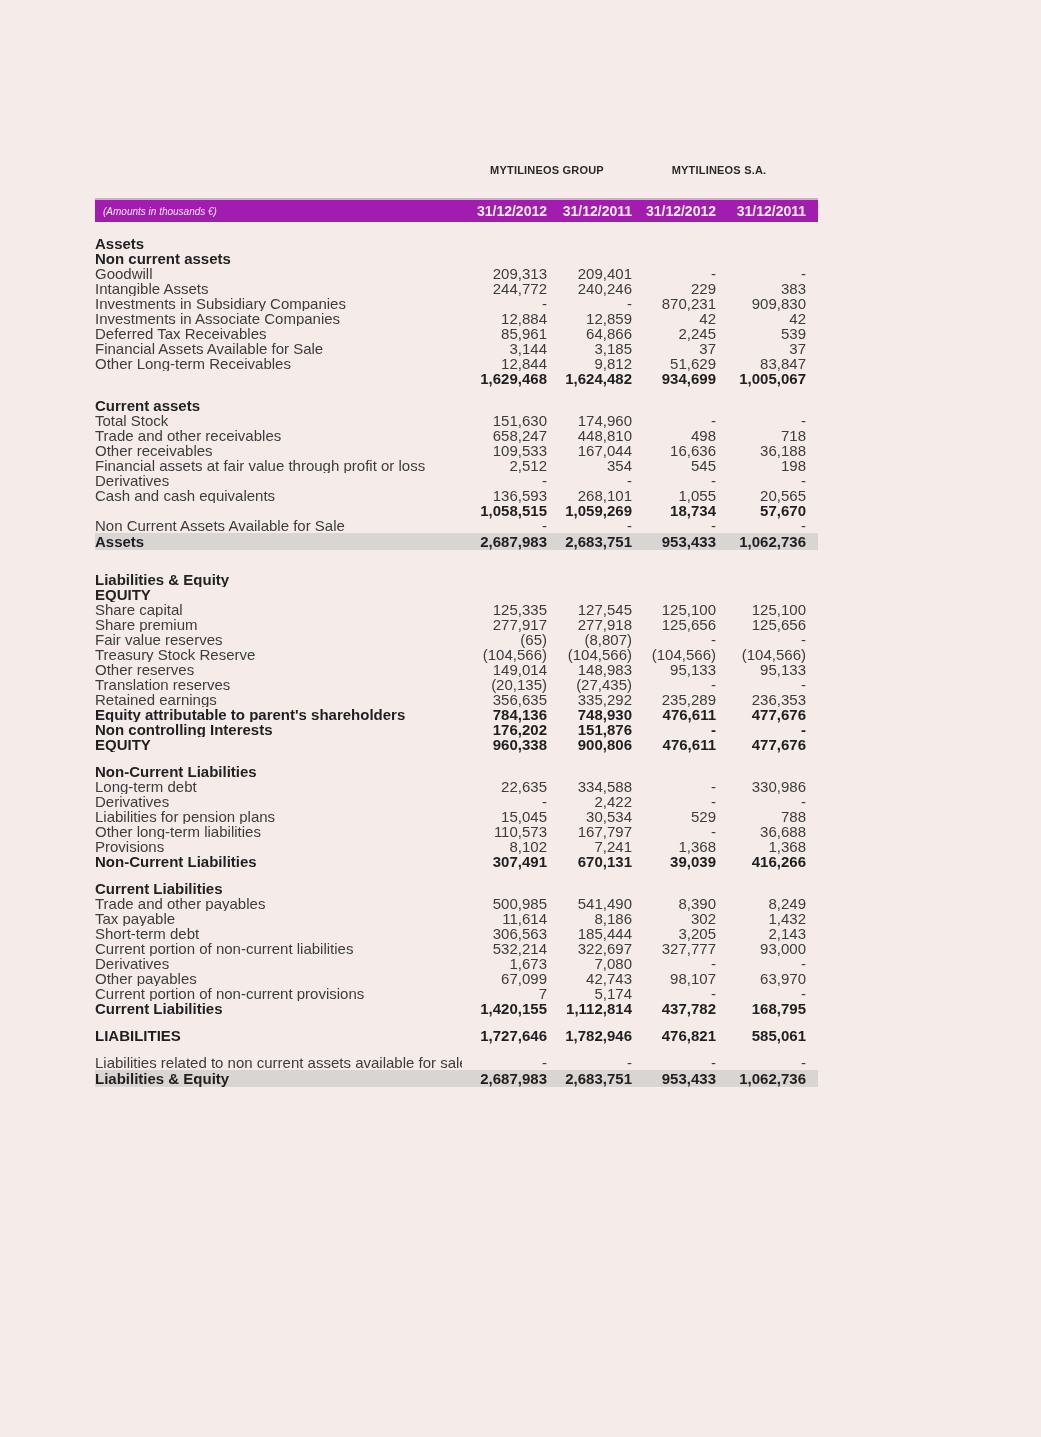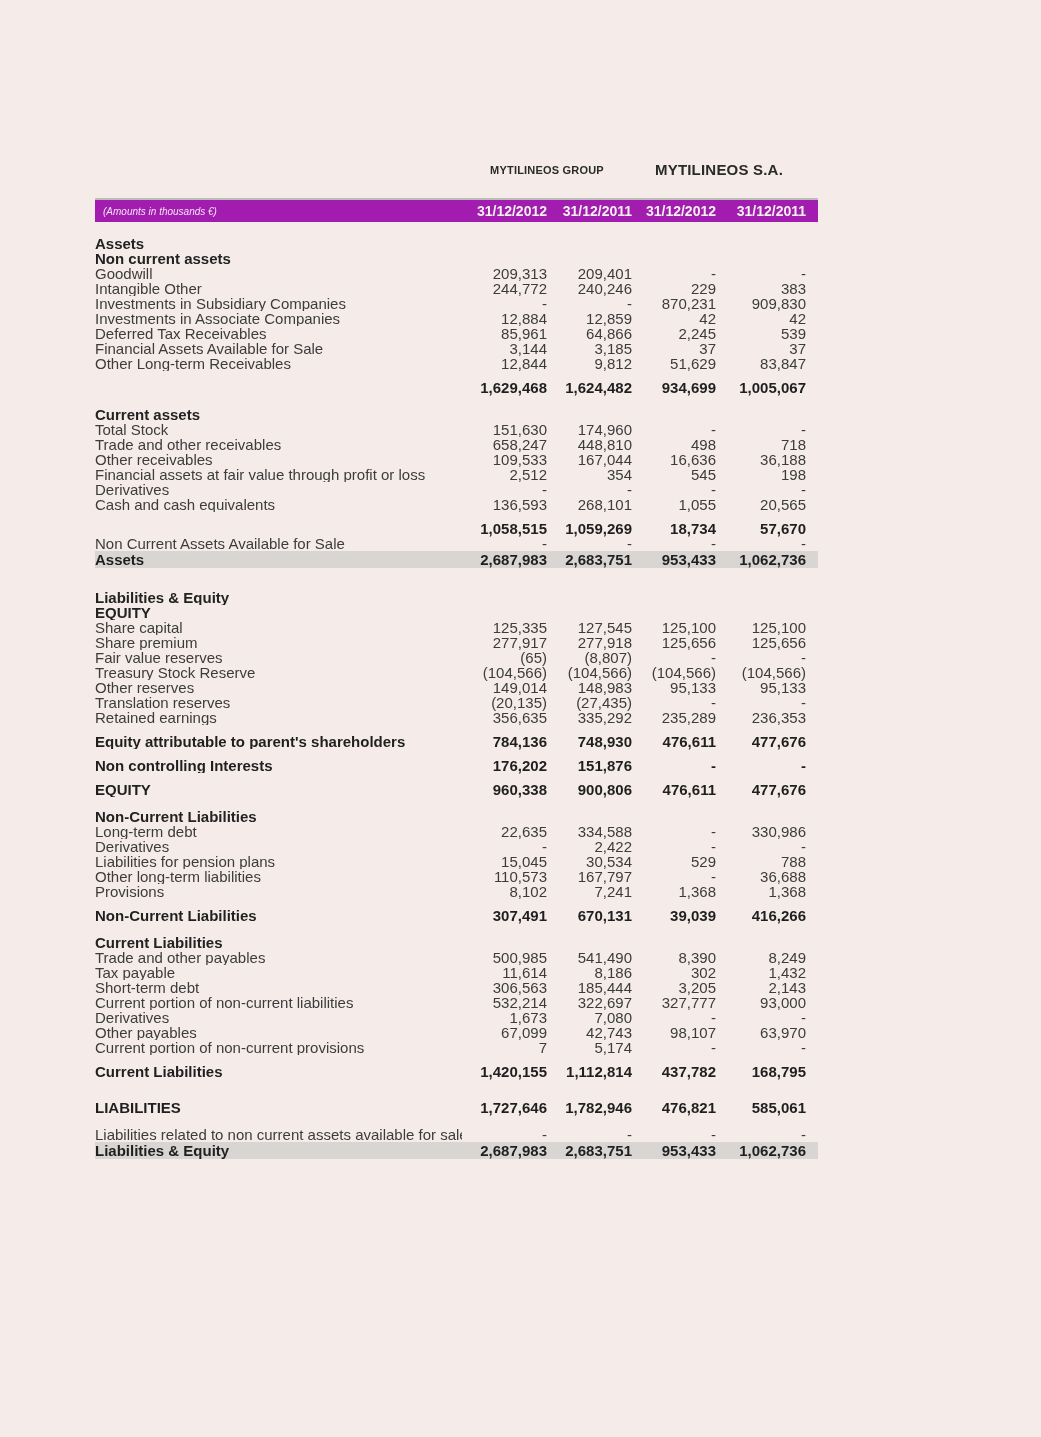--- a/index.html
+++ b/index.html
@@ -10,21 +10,21 @@
     color:#3c3c3c;
     -webkit-font-smoothing:antialiased;
   }
   .page{position:relative;width:852px;height:1437px;overflow:hidden;}
   .sheet{position:absolute;left:95px;top:162px;width:723px;}
 
   
   .entity-header{display:flex;height:16px;line-height:16px;padding-right:12px;}
   .entity-header .spacer-lbl{width:367px;}
   .entity-header .grp{width:170px;text-align:center;font-weight:bold;font-size:11px;color:#2a2a2a;letter-spacing:.2px;}
-  .entity-header .cmp{width:174px;text-align:center;font-weight:bold;font-size:15px;color:#2a2a2a;letter-spacing:.2px;}
+  .entity-header .cmp{width:174px;text-align:center;font-weight:bold;font-size:11px;color:#2a2a2a;letter-spacing:.2px;}
 
   
   .bar{
     display:flex;align-items:center;
     margin-top:20px;height:24px;
     background:#a21caf;
     border-top:2px solid #b9beb6;
     padding-right:12px;box-sizing:border-box;
   }
   .bar .note{
@@ -36,21 +36,21 @@
   .bar .col.c4{width:90px;}
 
   
   .rows{margin-top:14px;}
   .trow{display:flex;height:15px;line-height:15px;font-size:15px;padding-right:12px;}
   .trow .lbl{flex:1;white-space:nowrap;overflow:hidden;}
   .trow .num{width:85px;text-align:right;white-space:nowrap;}
   .trow .num.c3{width:84px;}
   .trow .num.c4{width:90px;}
   .trow.section{font-weight:bold;color:#222;}
-  .trow.subtotal{font-weight:bold;color:#1f1f1f;margin-top:9px;}
+  .trow.subtotal{font-weight:bold;color:#1f1f1f;}
   .trow.total{
     font-weight:bold;color:#1f1f1f;
     background:#d9d5d2;height:17px;line-height:17px;
   }
   .spacer{height:12px;}
   .spacer-lg{height:22px;}
 </style>
 </head>
 <body>
 
@@ -87,21 +87,21 @@
           <div class="num c4"></div>
         </div>
         <div class="trow item">
           <div class="lbl">Goodwill</div>
           <div class="num c1">209,313</div>
           <div class="num c2">209,401</div>
           <div class="num c3">-</div>
           <div class="num c4">-</div>
         </div>
         <div class="trow item">
-          <div class="lbl">Intangible Other</div>
+          <div class="lbl">Intangible Assets</div>
           <div class="num c1">244,772</div>
           <div class="num c2">240,246</div>
           <div class="num c3">229</div>
           <div class="num c4">383</div>
         </div>
         <div class="trow item">
           <div class="lbl">Investments in Subsidiary Companies</div>
           <div class="num c1">-</div>
           <div class="num c2">-</div>
           <div class="num c3">870,231</div>

